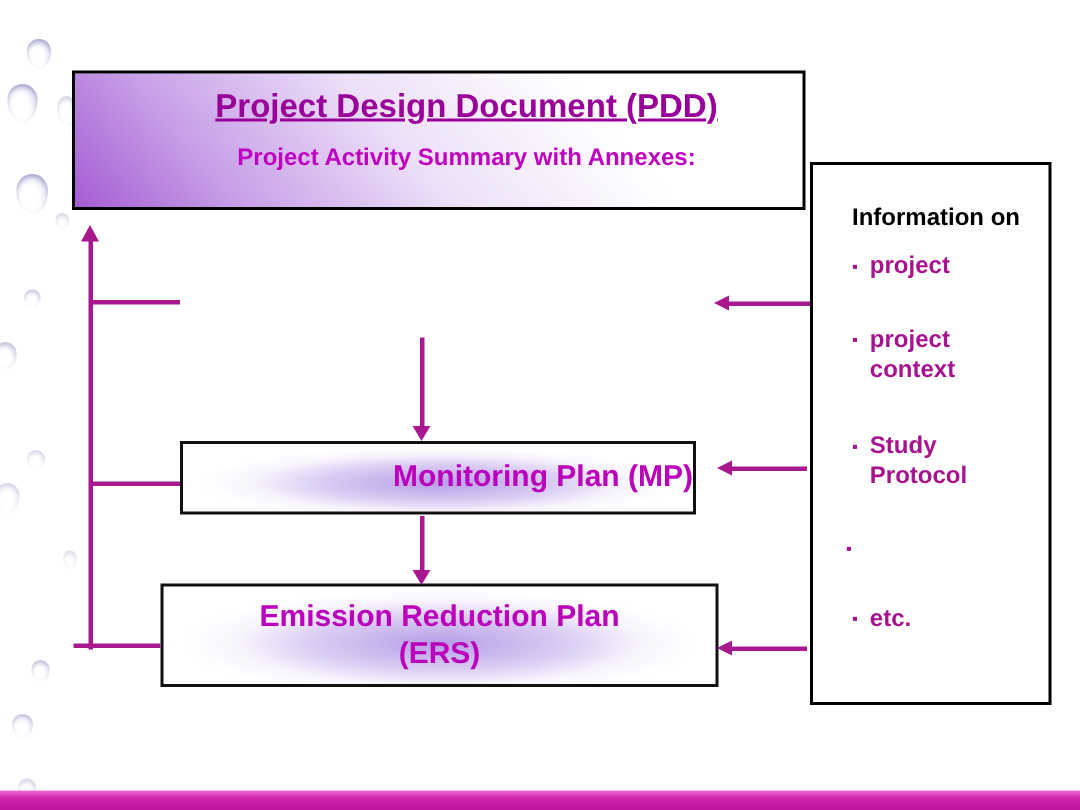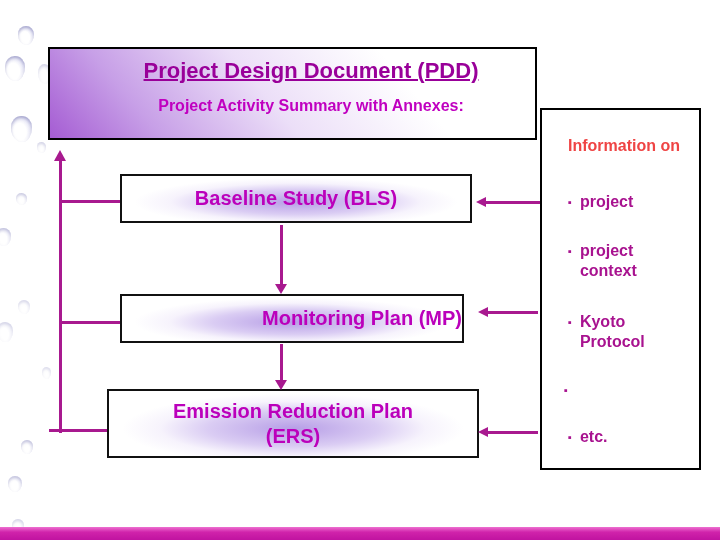--- a/index.html
+++ b/index.html
@@ -39,21 +39,21 @@
   .tri-down{position:absolute;width:0;height:0;border-left:6px solid transparent;border-right:6px solid transparent;border-top:10px solid #a8198f;}
   .larrow{position:absolute;display:flex;align-items:center;}
   .larrow .head{width:0;height:0;border-top:5px solid transparent;border-bottom:5px solid transparent;border-right:10px solid #a8198f;}
   .larrow .shaft{height:3px;background:#a8198f;}
   
   .info-panel{
     position:absolute;left:540px;top:108px;width:161px;height:362px;box-sizing:border-box;
     border:2px solid #000;background:#fff;padding:26px 6px 0 26px;
     font-size:16px;line-height:1.28;
   }
-  .info-header{color:#ef4444;margin-bottom:36px;}
+  .info-header{color:#000000;margin-bottom:12px;}
   .bullet-item{display:flex;gap:8px;color:#a8128f;}
   .bullet-item .sq{font-size:11px;margin-top:3px;flex:0 0 auto;}
   .bullet-item.tight{gap:1px;margin-left:-4px;}
   .gap28{margin-bottom:28px;} .gap30{margin-bottom:30px;} .gap27{margin-bottom:27px;}
   
   .footer-bar{position:absolute;left:0;bottom:0;width:720px;height:13px;
     background:linear-gradient(180deg,#ee6fd0 0%,#d023ab 40%,#c013a0 100%);}
 </style>
 </head>
 <body>
@@ -78,23 +78,20 @@
     <div class="title-line1">Project Design Document (PDD)</div>
     <div class="title-line2">Project Activity Summary with Annexes:</div>
   </div>
 
   <span class="tri-up" style="left:54px;top:150px;"></span>
   <div class="conn" style="left:59px;top:160px;width:3px;height:273px;"></div>
   <div class="conn" style="left:62px;top:200px;width:58px;height:3px;"></div>
   <div class="conn" style="left:62px;top:321px;width:58px;height:3px;"></div>
   <div class="conn" style="left:49px;top:429px;width:58px;height:3px;"></div>
 
-  <div class="flow-box box-bls">
-    <span class="box-label">Baseline Study (BLS)</span>
-  </div>
   <div class="flow-box box-mp">
     <span class="box-label">Monitoring Plan (MP)</span>
   </div>
   <div class="flow-box box-ers">
     <span class="box-label">Emission Reduction Plan (ERS)</span>
   </div>
 
   <div class="conn" style="left:280px;top:225px;width:3px;height:59px;"></div>
   <span class="tri-down" style="left:275px;top:284px;"></span>
   <div class="conn" style="left:280px;top:344px;width:3px;height:36px;"></div>
@@ -118,21 +115,21 @@
     <div class="bullet-item gap28">
       <span class="sq">▪</span>
       <span>project</span>
     </div>
     <div class="bullet-item gap30">
       <span class="sq">▪</span>
       <span>project context</span>
     </div>
     <div class="bullet-item gap27">
       <span class="sq">▪</span>
-      <span>Kyoto Protocol</span>
+      <span>Study Protocol</span>
     </div>
     <div class="bullet-item tight gap30">
       <span class="sq">▪</span>
     </div>
     <div class="bullet-item">
       <span class="sq">▪</span>
       <span>etc.</span>
     </div>
   </div>
 

